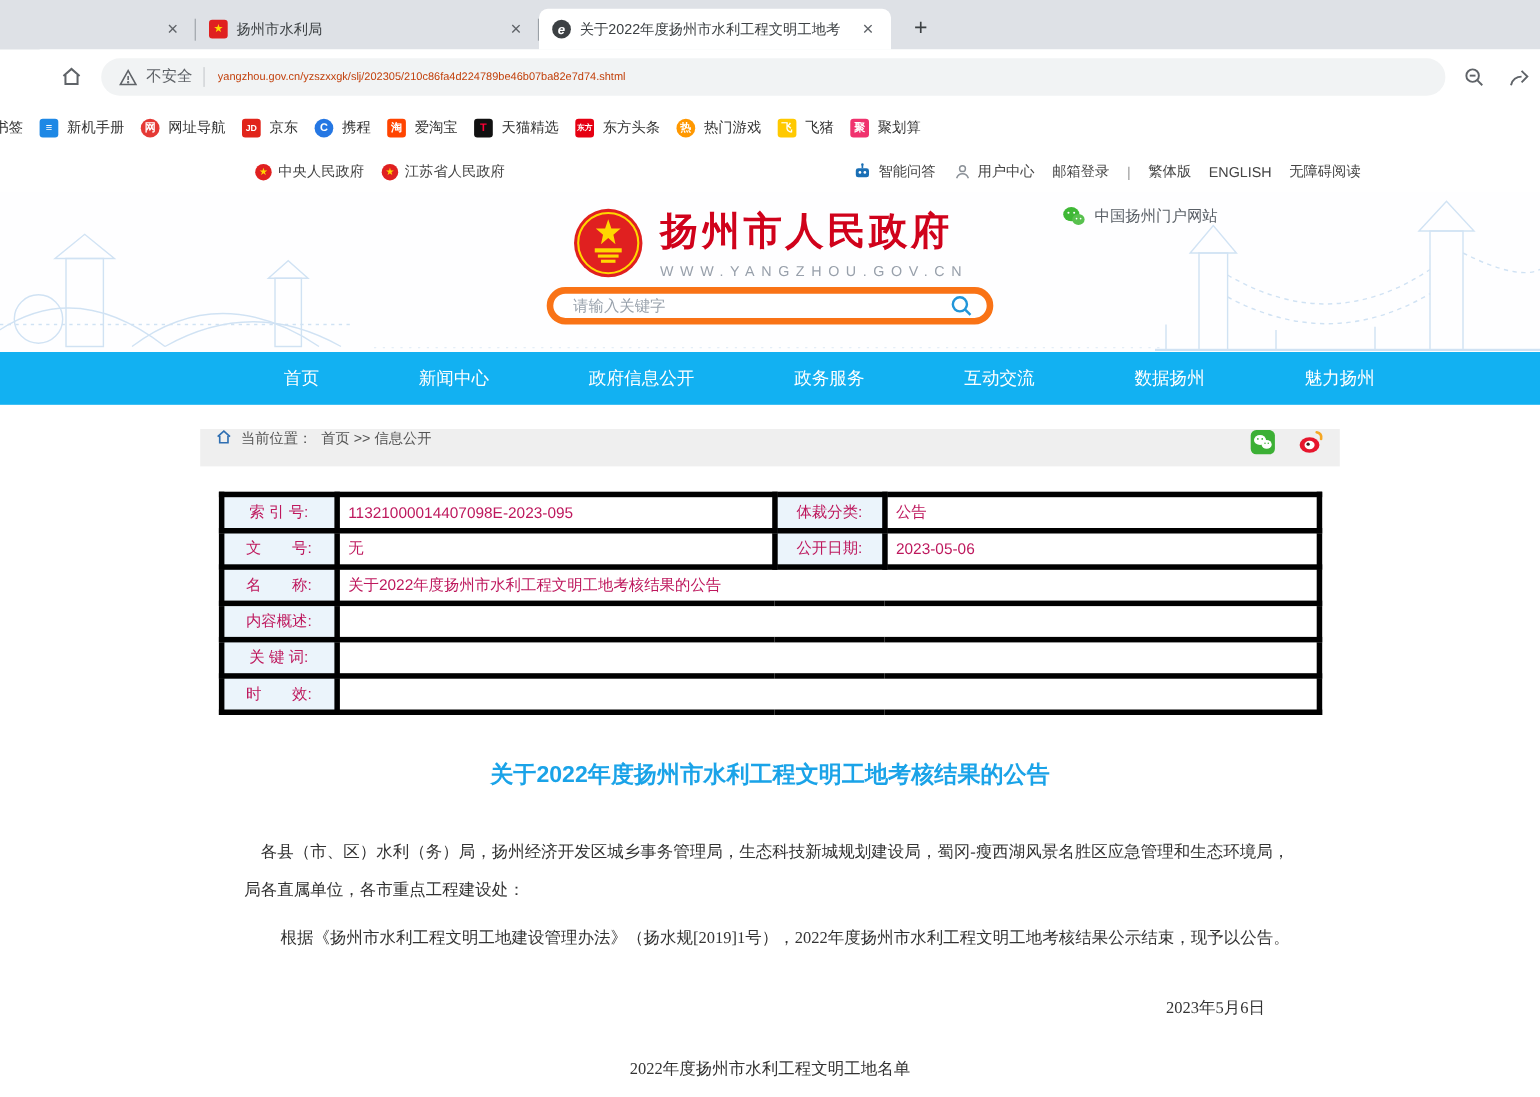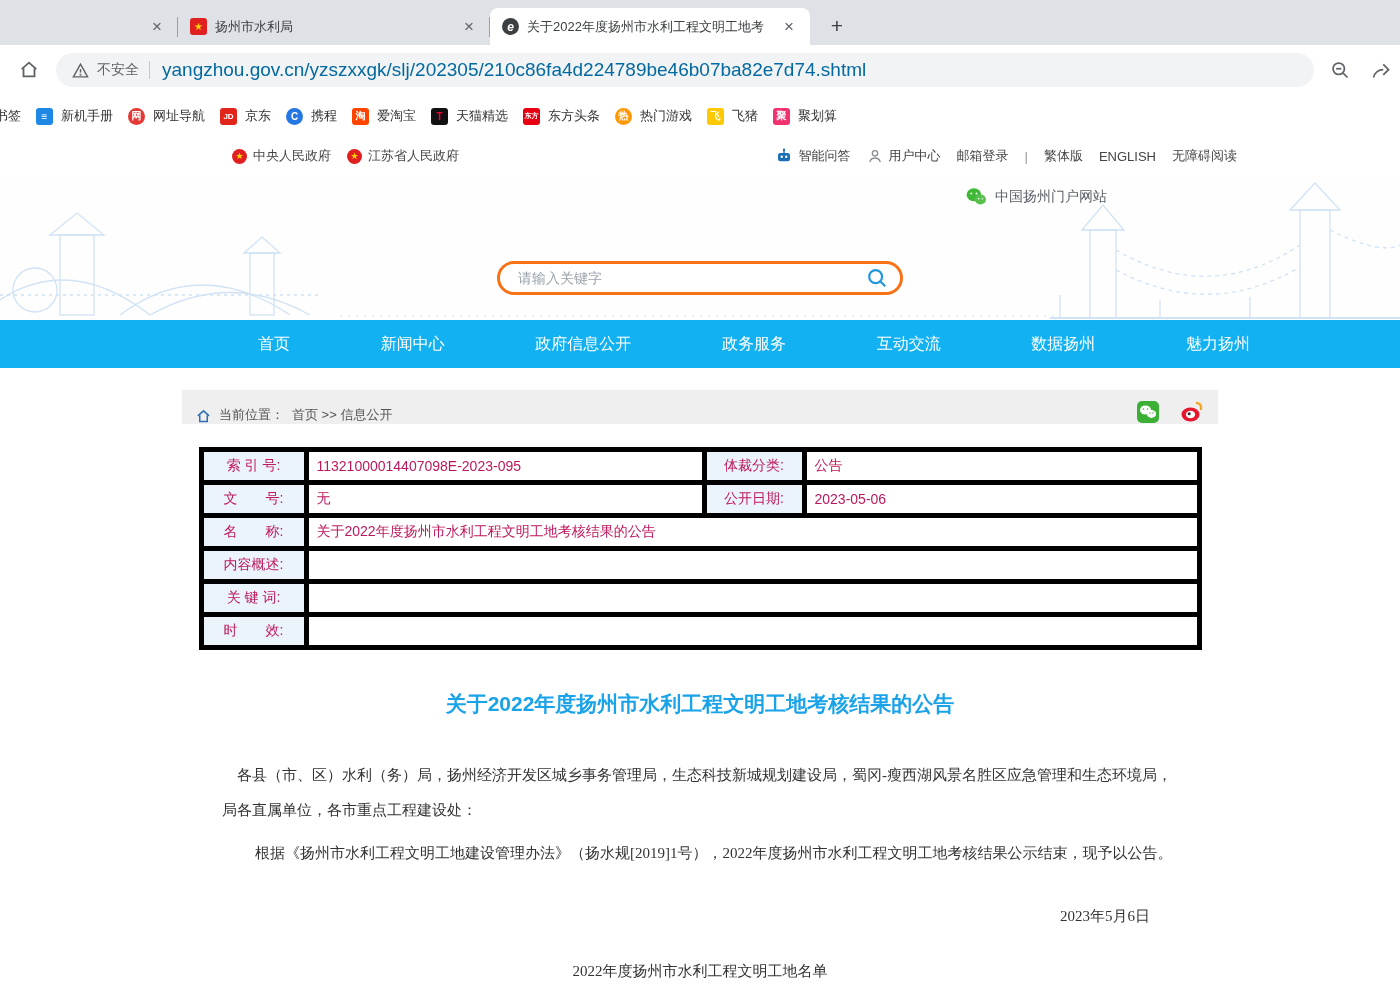--- a/index.html
+++ b/index.html
@@ -15,26 +15,26 @@
   .tab-active { width:320px; background:#fff; border-radius:8px 8px 0 0; }
   .tab-title { flex:1; white-space:nowrap; overflow:hidden; margin:0 8px 0 8px; }
   .tab-close { color:#5f6368; font-size:17px; line-height:1; padding:2px 4px; border-radius:4px; cursor:pointer; }
   .favicon { width:17px; height:17px; border-radius:50%; flex:0 0 17px;
     display:flex; align-items:center; justify-content:center; }
   .fav-emblem { background:#e02020; color:#ffd700; font-size:10px; border-radius:3px; }
   .fav-elogo { background:#3c4043; color:#fff; font-size:12px; font-weight:700; font-style:italic; }
   .newtab { width:30px; height:30px; margin:0 0 4px 12px; display:flex; align-items:center; justify-content:center;
     color:#3c4043; font-size:21px; border-radius:50%; cursor:pointer; }
 
-  .addressbar { height:50px; background:#fff; display:flex; align-items:center; padding:0 18px; }
+  .addressbar { height:50px; background:#fff; display:flex; align-items:center; padding:0 18px;margin-left:36px; }
   .addr-home { margin-right:16px; display:flex; }
   .urlpill { flex:1; height:34px; background:#f1f3f4; border-radius:17px; display:flex; align-items:center; padding:0 16px; }
   .sec-label { color:#5f6368; font-size:14px; margin:0 10px 0 8px; }
   .pill-div { width:1px; height:18px; background:#c6c9cc; margin-right:12px; }
-  .url-text { color:#0369a1; font-size:19px; white-space:nowrap; overflow:hidden; }
+  .url-text { color:#c2410c; font-size:10px; white-space:nowrap; overflow:hidden; }
   .addr-icons { display:flex; align-items:center; gap:20px; margin-left:16px; margin-right:-10px; }
 
   .bookmarksbar { height:42px; background:#fff; display:flex; align-items:center; gap:15px; font-size:13px; color:#333; overflow:hidden; }
   .bm { display:flex; align-items:center; gap:8px; cursor:pointer; white-space:nowrap; }
   .bm:first-child { margin-left:-18px; }
   .bmicon { width:17px; height:17px; border-radius:3px; display:flex; align-items:center; justify-content:center;
     color:#fff; font-size:10px; font-weight:700; flex:0 0 17px; }
   .bm-book  { background:#1e88e5; }
   .bm-nav   { background:#e53935; border-radius:50%; }
   .bm-jd    { background:#e1251b; font-size:8px; }
@@ -57,33 +57,33 @@
 
   
   .siteheader { height:145px; position:relative; background:#fefeff; overflow:hidden; }
   .header-art { position:absolute; inset:0; pointer-events:none; }
   .logo-row { position:absolute; top:12px; left:50%; transform:translateX(-50%); display:flex; align-items:center; gap:14px; }
   .emblem-big { width:66px; height:66px; }
   .site-title { color:#d0021b; font-size:35px; font-weight:700; letter-spacing:3px; white-space:nowrap; }
   .site-url { color:#98a0ab; font-size:13px; letter-spacing:6px; margin-top:5px; }
   .portal { position:absolute; top:12px; left:966px; display:flex; align-items:center; gap:8px; color:#595f66; font-size:14px; }
   .searchbox { position:absolute; top:86px; left:50%; transform:translateX(-50%); width:406px; height:34px;
-    background:#fff; border:3px solid #f97316; border-radius:17px; display:flex; align-items:center; padding:0 6px 0 18px; }
+    background:#fff; border:6px solid #f97316; border-radius:17px; display:flex; align-items:center; padding:0 6px 0 18px; }
   .searchbox input { flex:1; border:none; outline:none; font-size:14px; color:#333; background:transparent; }
   .searchbox input::placeholder { color:#9aa3ad; }
   .search-btn { width:34px; height:30px; display:flex; align-items:center; justify-content:center; cursor:pointer; background:none; border:none; }
 
   
   .mainnav { height:48px; background:#12b1f2; display:flex; align-items:center; justify-content:space-between;
     padding:0 150px 0 258px; }
   .nav-item { color:#fff; font-size:16px; cursor:pointer; white-space:nowrap; }
 
   
   .content { width:1036px; margin:0 auto; }
-  .breadcrumb { margin-top:22px; background:#efefef; height:34px; display:flex; align-items:flex-end;
+  .breadcrumb { margin-top:22px; background:#efefef; height:34px; display:flex; align-items:flex-start;
     padding:0 14px; color:#555; font-size:13px; gap:8px; }
   .crumb-share { margin-left:auto; display:flex; align-items:center; gap:20px; }
   .share-ic { width:24px; height:24px; cursor:pointer; }
 
   .table-wrap { width:1003px; margin:23px auto 0; }
   table.meta { width:100%; border-collapse:collapse; table-layout:fixed; }
   table.meta td { border:5px solid #000000; height:33px; font-size:14px; color:#be185d; padding:0 8px; }
   td.lbl { background:#ebf4fb; text-align:center; }
   col.c-l1 { width:105px; } col.c-v1 { width:398px; } col.c-l2 { width:100px; }
   td.val { padding-left:14px; }
@@ -262,20 +262,34 @@
     <rect x="1300" y="35" width="30" height="108"></rect>
       <path d="M1290 35 L1315 8 L1340 35 Z"></path>
     <path d="M1116 75 Q 1210 130 1300 70" stroke-dasharray="4 4"></path>
     <path d="M1116 95 Q 1210 145 1300 92" stroke-dasharray="4 4"></path>
     <path d="M1330 55 Q 1380 80 1400 70" stroke-dasharray="4 4"></path>
     <path d="M1050 143 H 1400" stroke-width="2"></path>
     <path d="M1060 143 V 120 M1160 143 V 125 M1250 143 V 122"></path>
     <path d="M340 141 H 1060" stroke-dasharray="2 6" opacity="0.6"></path>
   </svg>
 
+  <div class="logo-row">
+    <svg class="emblem-big" viewBox="0 0 70 70">
+      <circle cx="35" cy="35" r="33" fill="#e02020"></circle>
+      <circle cx="35" cy="35" r="29" fill="none" stroke="#ffd700" stroke-width="2"></circle>
+      <polygon points="35,12 38,21 47,21 40,27 42,36 35,30 28,36 30,27 23,21 32,21" fill="#ffd700"></polygon>
+      <rect x="22" y="40" width="26" height="4" fill="#ffd700"></rect>
+      <rect x="25" y="46" width="20" height="3" fill="#ffd700"></rect>
+      <rect x="28" y="51" width="14" height="3" fill="#ffd700"></rect>
+    </svg>
+    <div>
+      <div class="site-title">扬州市人民政府</div>
+      <div class="site-url">WWW.YANGZHOU.GOV.CN</div>
+    </div>
+  </div>
 
   <div class="portal">
     <svg width="21" height="19" viewBox="0 0 24 22">
         <ellipse cx="9" cy="9" rx="8.5" ry="7.5" fill="#3fb836"></ellipse>
         <circle cx="6" cy="7.5" r="1.1" fill="#fff"></circle>
         <circle cx="12" cy="7.5" r="1.1" fill="#fff"></circle>
         <ellipse cx="16.5" cy="14.5" rx="6.5" ry="5.8" fill="#58c14e"></ellipse>
         <circle cx="14.5" cy="13.5" r="0.9" fill="#fff"></circle>
         <circle cx="18.8" cy="13.5" r="0.9" fill="#fff"></circle>
       </svg>

